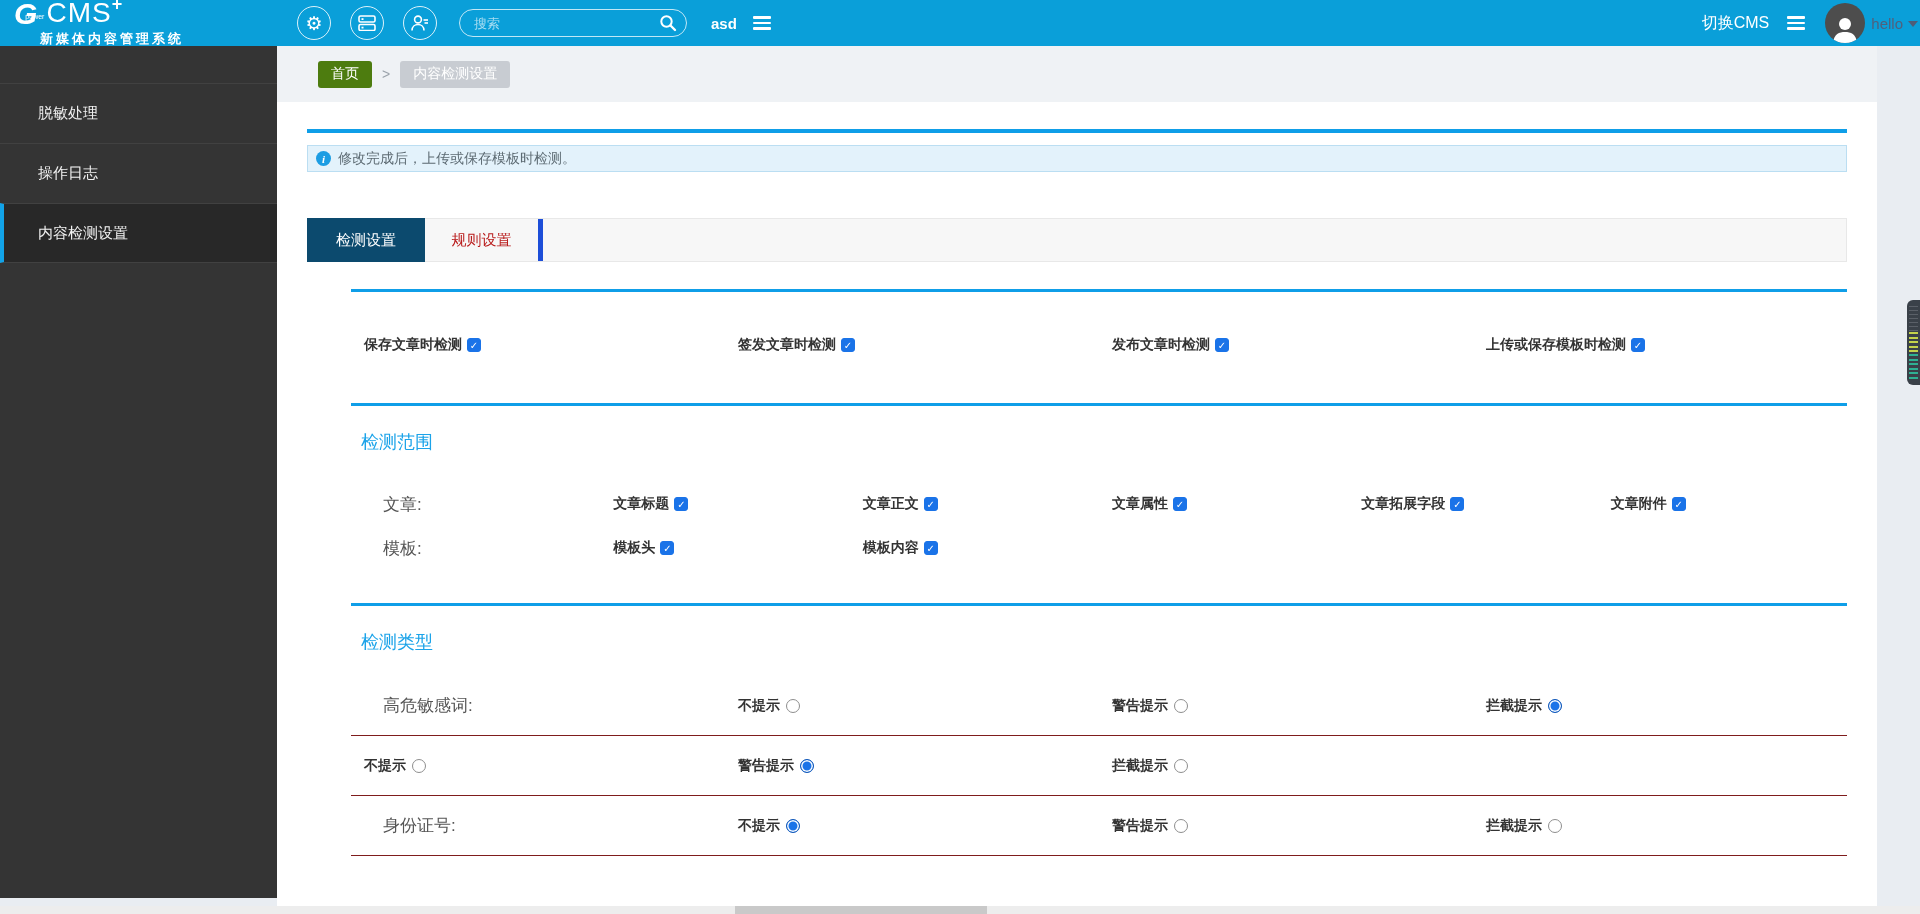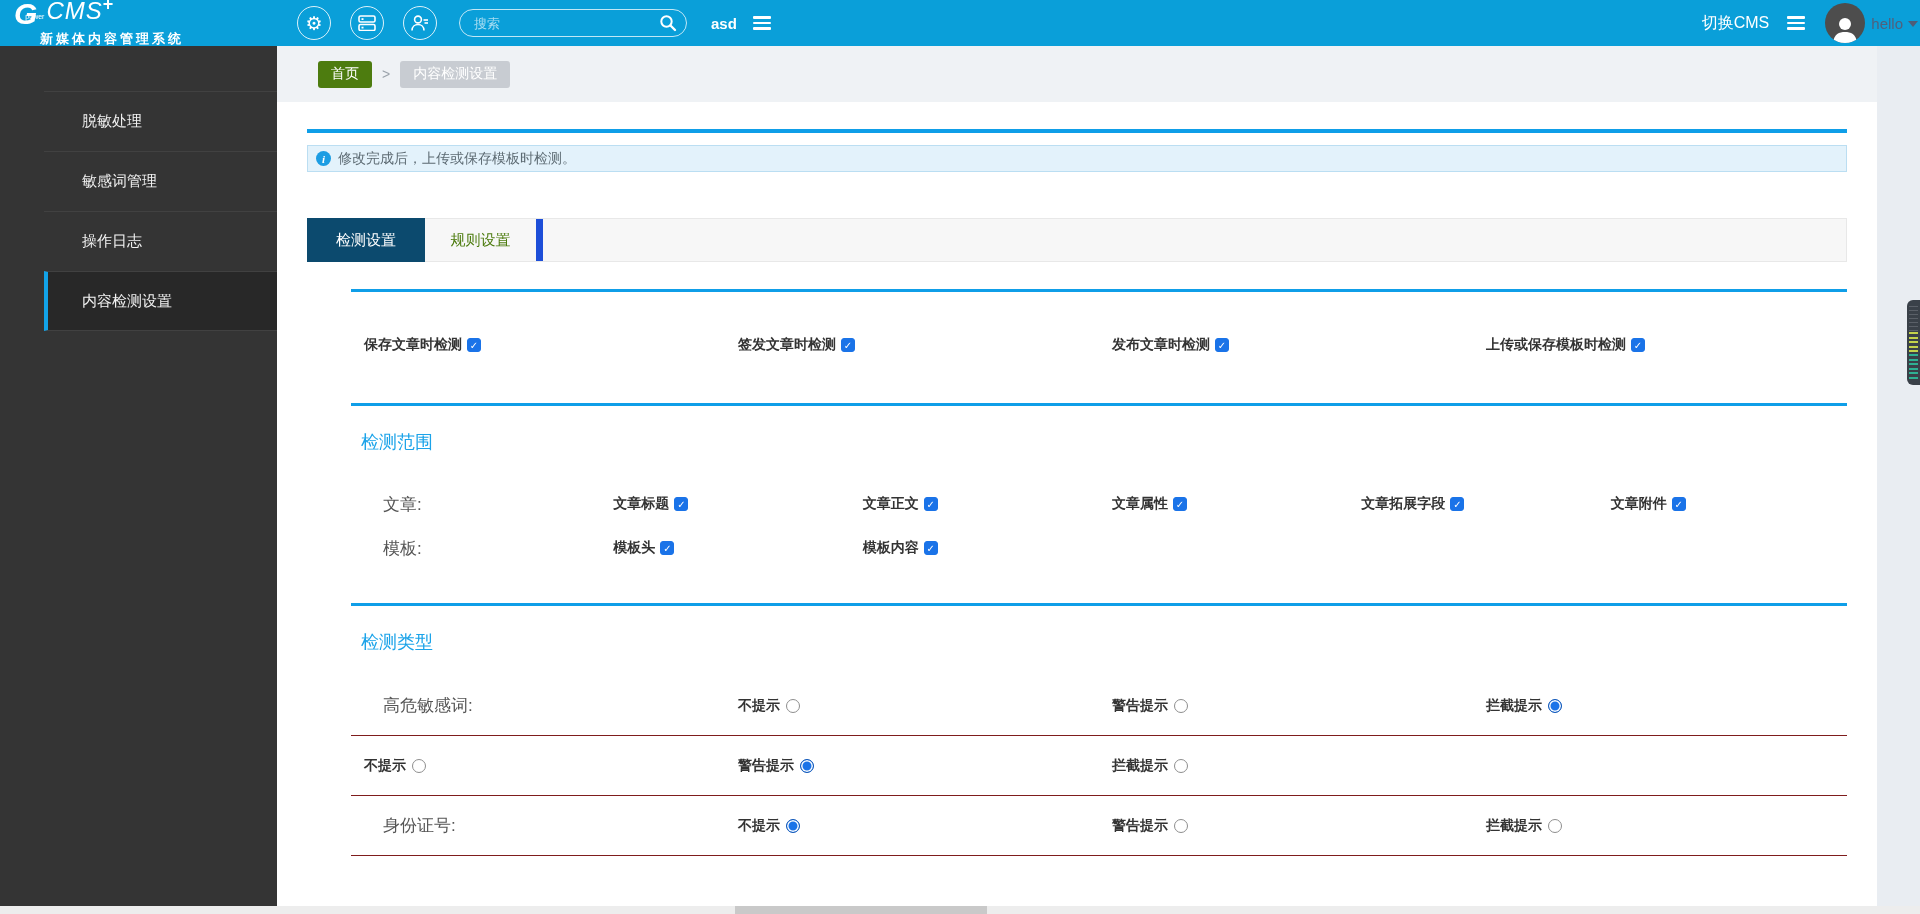--- a/index.html
+++ b/index.html
@@ -12,21 +12,21 @@
   }
   
   .header{
     position:absolute; top:0; left:0; width:1920px; height:46px;
     background:#0a9fd9; color:#fff; display:flex; align-items:center; z-index:5;
   }
   .logo{ width:278px; padding-left:14px; display:flex; flex-direction:column; justify-content:center; height:46px; overflow:hidden;}
   .logo-line{ display:flex; align-items:flex-start; line-height:1; }
   .logo-g{ font-size:30px; font-weight:bold; font-style:italic; letter-spacing:-2px; }
   .logo-power{ font-size:7px; margin:14px 0 0 -10px; }
-  .logo-cms{ font-size:24px; font-style:italic; font-weight:normal; letter-spacing:1px; margin-left:2px;}
+  .logo-cms{ font-size:28px; font-weight:normal; letter-spacing:1px; margin-left:2px;}
   .logo-plus{ font-size:18px; font-weight:bold; margin-top:-4px; }
   .logo-sub{ font-size:13px; letter-spacing:3px; margin:1px 0 0 26px; font-weight:bold; }
   .hicon{ width:34px; height:34px; border:1px solid rgba(255,255,255,.85); border-radius:50%;
     display:flex; align-items:center; justify-content:center; margin-left:19px; cursor:pointer; }
   .gear-glyph{ font-size:19px; line-height:1; font-family:"DejaVu Sans", sans-serif;}
   .search-wrap{ margin-left:22px; position:relative; }
   .search-input{
     width:228px; height:28px; border:1px solid rgba(255,255,255,.75); border-radius:14px;
     background:transparent; color:#fff; padding:0 34px 0 14px; font-size:13px; outline:none;
   }
@@ -35,21 +35,21 @@
   .shortcut{ margin-left:24px; font-size:15px; font-weight:bold; }
   .burger{ display:inline-block; margin-left:16px; cursor:pointer; }
   .burger i{ display:block; width:18px; height:2.5px; background:#fff; margin:3px 0; border-radius:1px;}
   .right-group{ margin-left:auto; display:flex; align-items:center; padding-right:2px; }
   .switch-cms{ font-size:16px; cursor:pointer; }
   .right-group .burger{ margin:0 20px 0 18px; }
   .avatar{ width:40px; height:40px; border-radius:50%; background:#4d4d4d; display:flex; align-items:flex-end; justify-content:center; overflow:hidden; }
   .user-drop{ display:flex; align-items:center; margin-left:6px; cursor:pointer; color:#51607c; font-size:15px; }
   .caret{ width:0; height:0; border-left:5px solid transparent; border-right:5px solid transparent; border-top:6px solid #4e5d78; margin-left:5px; margin-top:2px;}
   
-  .sidebar{ position:absolute; top:46px; left:0; width:277px; height:860px; background:#343434;padding-left:44px; }
+  .sidebar{ position:absolute; top:38px; left:0; width:277px; height:860px; background:#343434; }
   .side-list{ list-style:none; margin-top:45px; }
   .side-item{ height:60px; display:flex; align-items:center; padding-left:38px;
     color:#f2f2f2; font-size:15px; border-top:1px solid #414141; cursor:pointer; }
   .side-item:last-child{ border-bottom:1px solid #414141; }
   .side-item.active{ background:#282828; border-left:4px solid #12a3e8; padding-left:34px; }
   
   .main{ position:absolute; left:277px; top:46px; width:1600px; height:860px; background:#fff; overflow:hidden;}
   .crumb-bar{ height:56px; background:#eff2f5; display:flex; align-items:center; padding-left:41px; }
   .crumb-btn{ height:27px; padding:0 13px; border:none; border-radius:3px; color:#fff; font-size:14px;
     display:inline-flex; align-items:center; cursor:pointer; font-family:inherit;}
@@ -58,21 +58,21 @@
   .crumb-cur{ background:#c8ccd2; }
   .content{ padding:0 30px; }
   .topline{ margin-top:27px; height:4px; background:#0f9ee8; }
   .alert{ margin-top:12px; height:27px; background:#e3f2fb; border:1px solid #bbdef2;
     display:flex; align-items:center; padding-left:8px; font-size:14px; color:#5d6b73; }
   .info-icon{ width:15px; height:15px; border-radius:50%; background:#1c9de3; color:#fff;
     font-family:"Liberation Serif", serif; font-style:italic; font-weight:bold; font-size:11px;
     display:inline-flex; align-items:center; justify-content:center; margin-right:7px; flex:none;}
   .tabs{ margin-top:46px; height:44px; background:#f7f7f7; border:1px solid #e8e8e8; display:flex; }
   .tab{ min-width:118px; padding:0 20px; display:flex; align-items:center; justify-content:center;
-    font-size:15px; color:#4d7c0f; border-right:7px solid #1d4ed8; cursor:pointer; }
+    font-size:15px; color:#b91c1c; border-right:5px solid #1d4ed8; cursor:pointer; }
   .tab.active{ background:#0c4a6e; color:#fff; border-right:none; margin:-1px 0 -1px -1px; }
   .sections{ margin-left:44px; }
   .sec-divider{ height:3px; background:#0f9ee8; }
   .sec-divider.d1{ margin-top:27px; }
   .sec-divider.d2{ margin-top:43px; }
   .sec-divider.d3{ margin-top:33px; }
   .sec-title{ color:#1ba3e9; font-size:18px; font-weight:normal; margin:24px 0 0 10px; }
   .method-row{ display:grid; grid-template-columns:repeat(4,1fr); margin-top:38px; height:30px; align-items:center;}
   .opt-cell{ padding-left:13px; display:flex; align-items:center; }
   .opt-label{ font-size:14px; font-weight:bold; color:#333; }
@@ -167,23 +167,20 @@
     </span>
   </div>
 </div>
 
 <div class="sidebar">
   <ul class="side-list" id="side-list">
       <li class="side-item">
         <span>脱敏处理</span>
       </li>
       <li class="side-item">
-        <span>敏感词管理</span>
-      </li>
-      <li class="side-item">
         <span>操作日志</span>
       </li>
       <li class="side-item active">
         <span>内容检测设置</span>
       </li>
     </ul>
 </div>
 
 <div class="main">
   <div class="crumb-bar">

